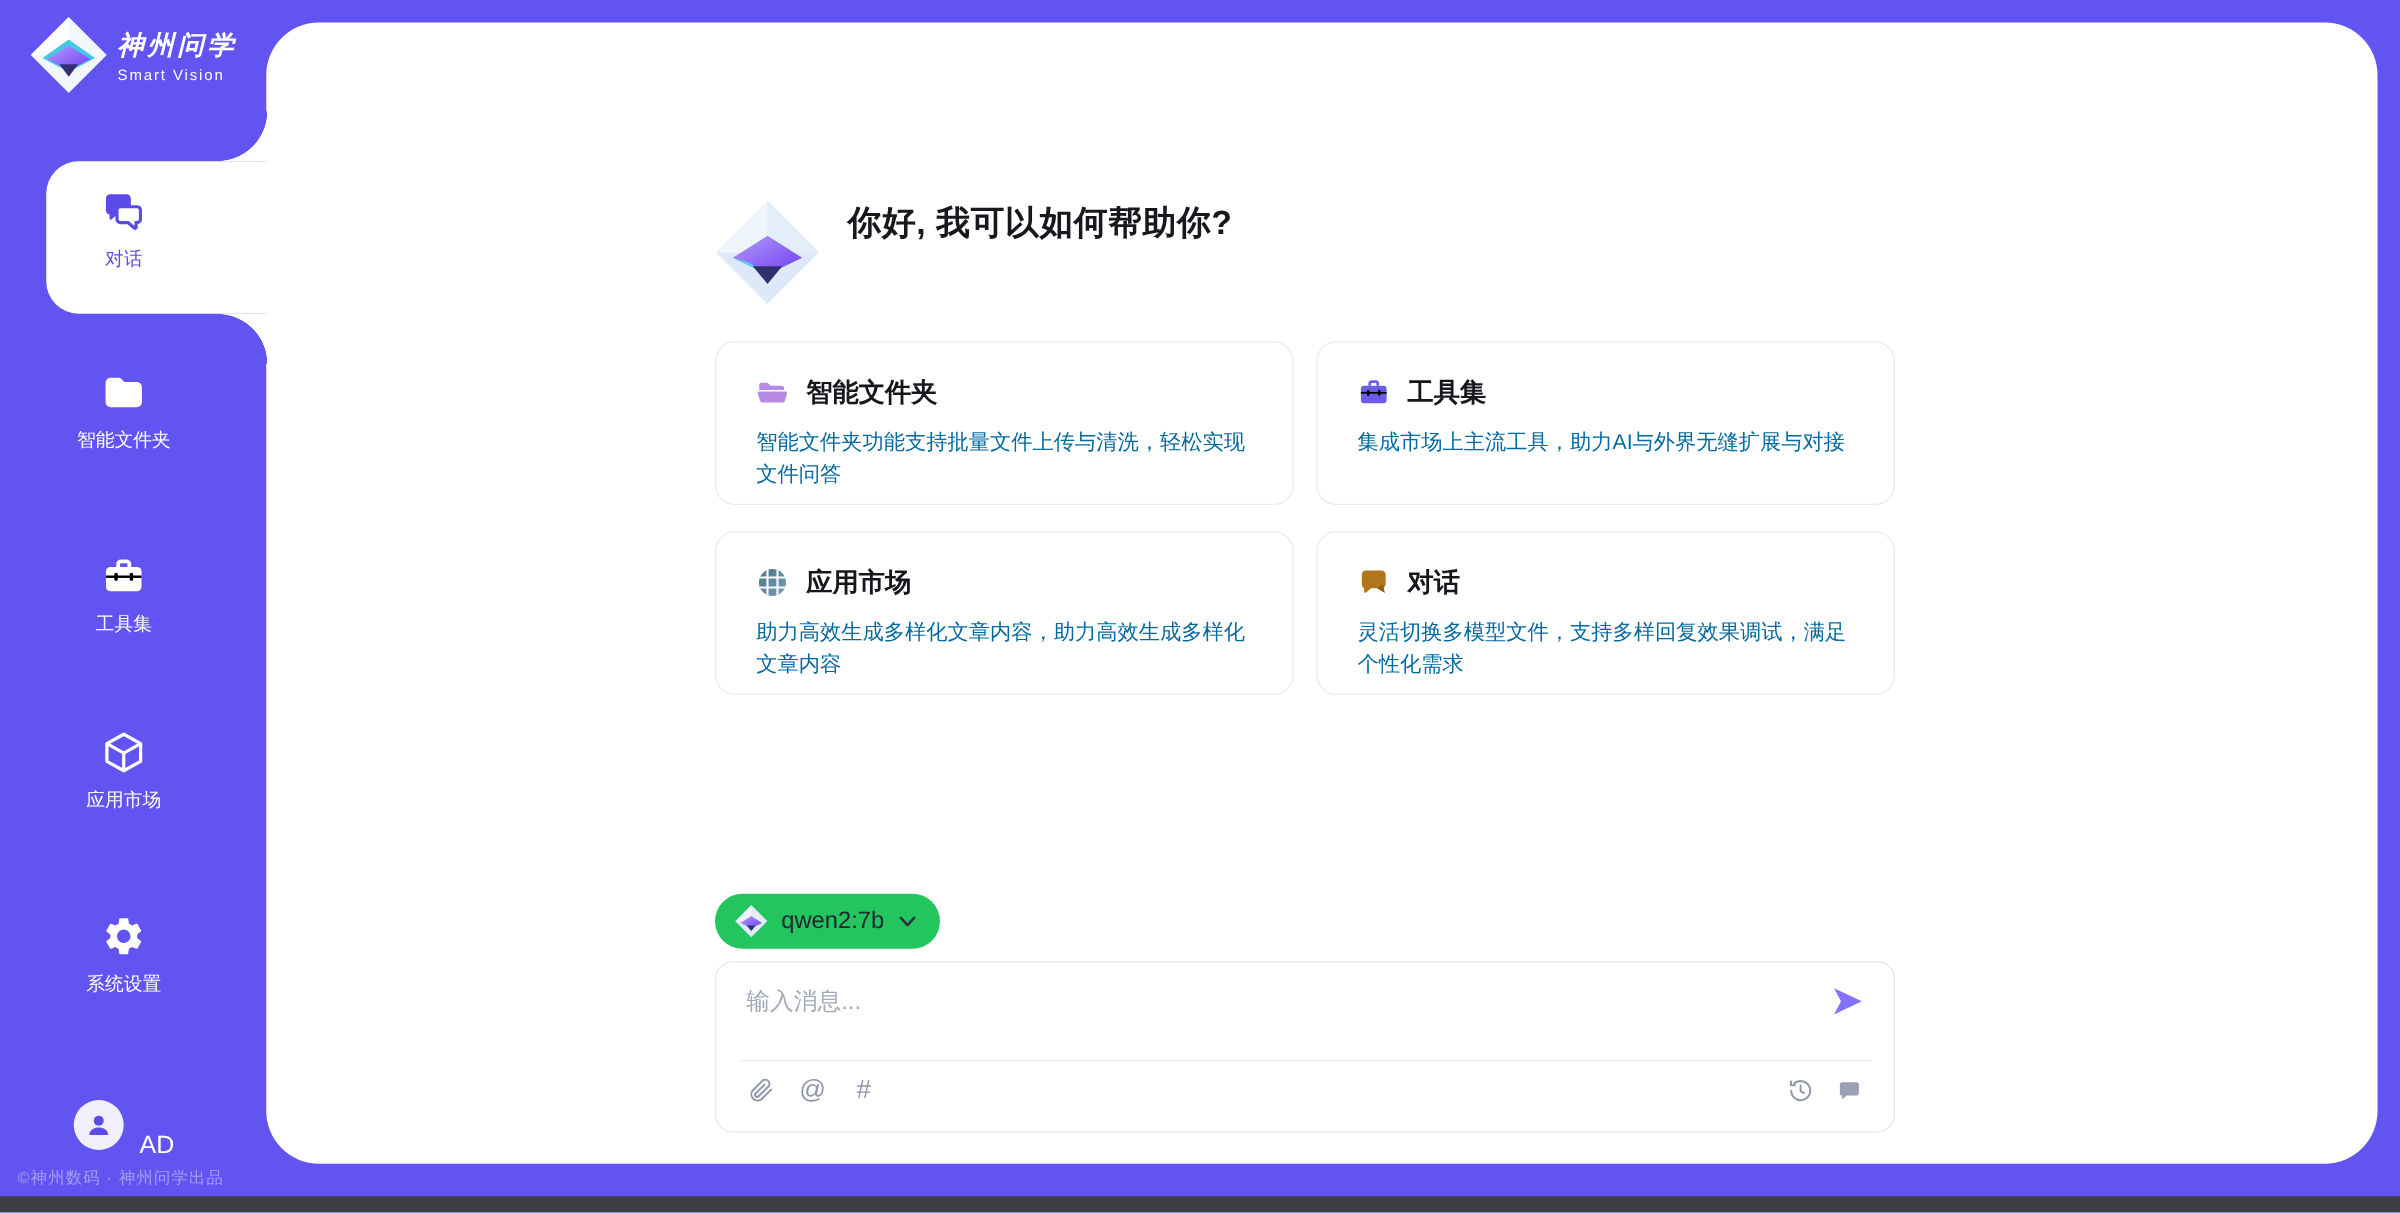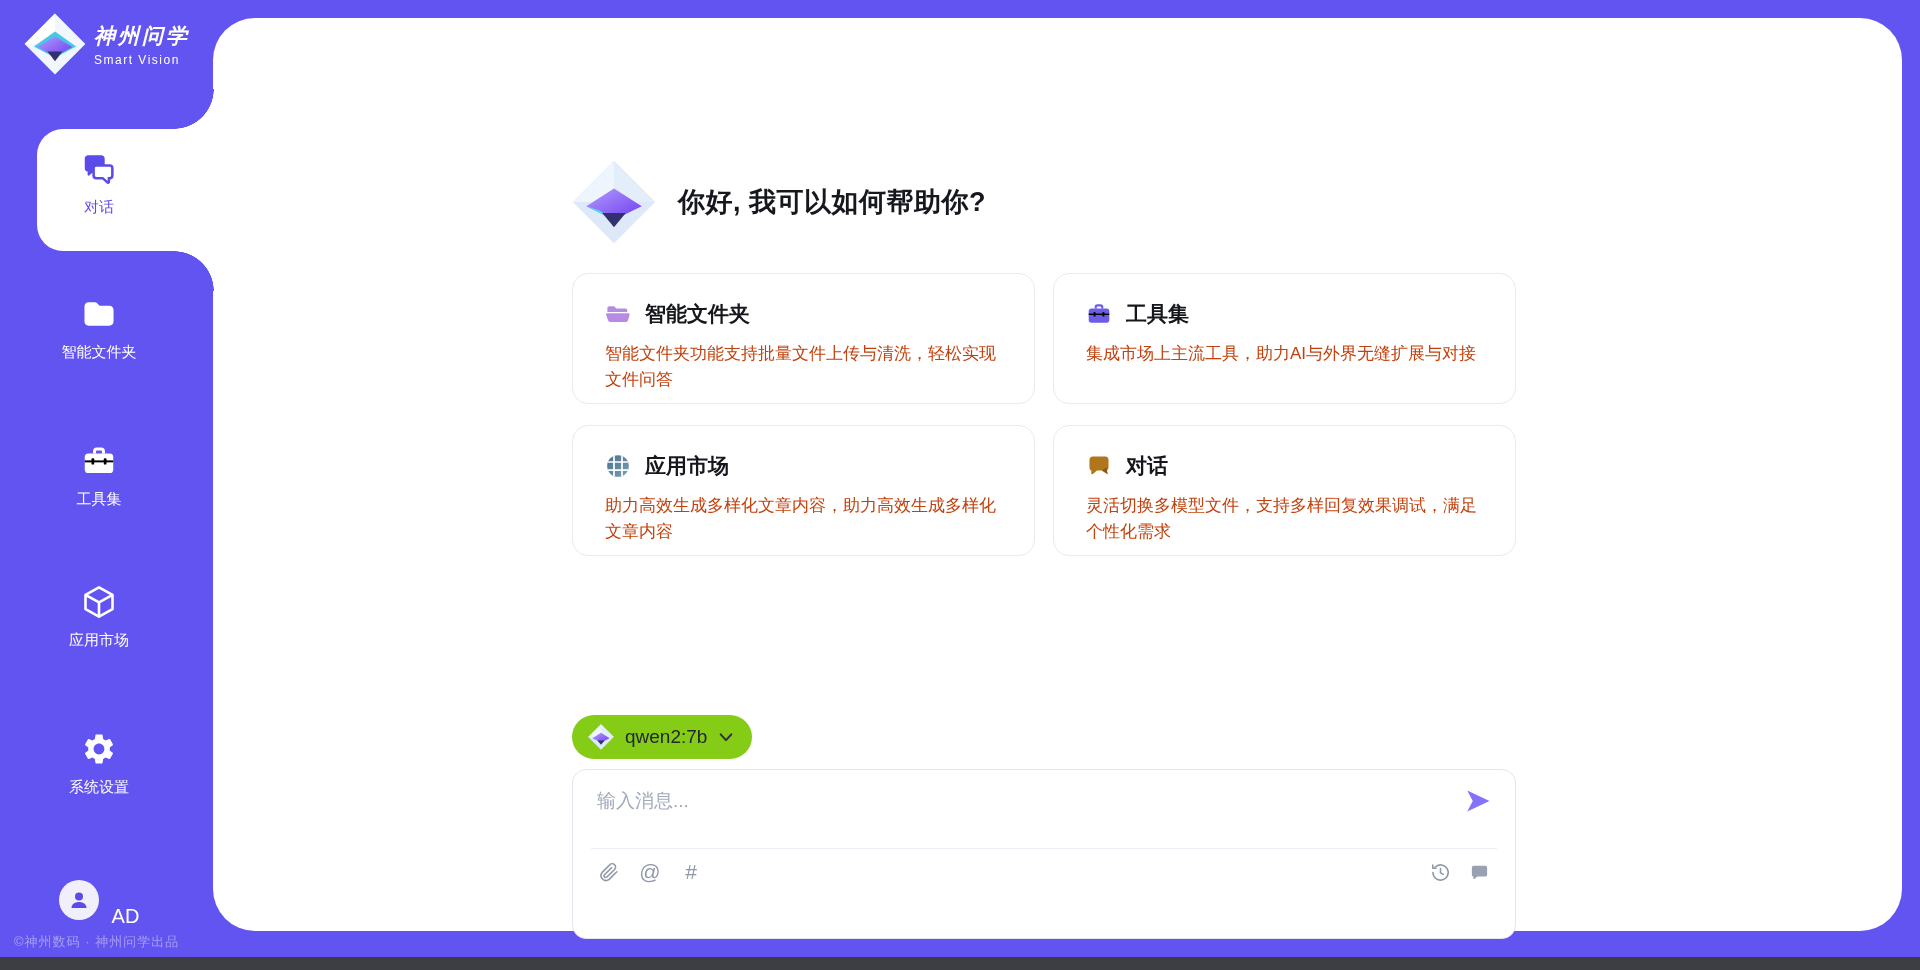--- a/index.html
+++ b/index.html
@@ -61,49 +61,49 @@
   .user-name { color:#fff; font-size:20px;margin-top:33px; }
 
   .side-footer {
     position:absolute; left:14px; top:933px; font-size:13px;
     color:rgba(255,255,255,0.42); letter-spacing:1px; z-index:5;
   }
 
   
   .greeting {
     position:absolute; left:572px; top:160px;
-    display:flex; align-items:center; gap:22px;
+    display:flex; gap:22px;
   }
   .greeting svg { width:84px; height:84px; }
   .greeting-text { font-size:27px; font-weight:bold; color:#16181d; letter-spacing:0.5px; }
 
   .cards {
     position:absolute; left:572px; top:273px; width:944px;
     display:grid; grid-template-columns:463px 463px; column-gap:18px; row-gap:21px;
   }
   .card {
     height:131px; background:#fff; border:1px solid #e9ebf1; border-radius:16px;
     padding:26px 30px 0 32px; cursor:pointer;
   }
   .card-head { display:flex; align-items:center; gap:14px; }
   .card-head svg { width:26px; height:26px; flex:0 0 26px; }
   .card-title { font-size:21px; font-weight:bold; color:#15171c; }
-  .card-desc { margin-top:13px; font-size:17px; line-height:26px; color:#c2410c; }
+  .card-desc { margin-top:13px; font-size:17px; line-height:26px; color:#0369a1; }
 
   .model-pill {
     position:absolute; left:572px; top:715px; height:44px;
     display:inline-flex; align-items:center; gap:11px; padding:0 18px 0 16px;
-    background:#84cc16; border-radius:22px; cursor:pointer;
+    background:#22c55e; border-radius:22px; cursor:pointer;
   }
   .model-pill svg.logo { width:26px; height:26px; }
   .model-name { font-size:19px; color:#23272f; }
   .model-pill svg.chev { width:16px; height:12px; }
 
   .composer {
-    position:absolute; left:572px; top:769px; width:944px; height:170px;
+    position:absolute; left:572px; top:769px; width:944px; height:137px;
     background:#fff; border:1.5px solid #e3e6f2; border-radius:14px;
   }
   .composer textarea {
     position:absolute; left:0; top:0; width:100%; height:76px; resize:none;
     border:none; outline:none; background:transparent;
     padding:18px 70px 0 24px; font-size:19px; color:#3a4254;
     font-family:"Liberation Sans","DejaVu Sans",sans-serif;
   }
   .composer textarea::placeholder { color:#a2aaba; }
   .send-btn { position:absolute; right:22px; top:16px; width:30px; height:30px; cursor:pointer; }

